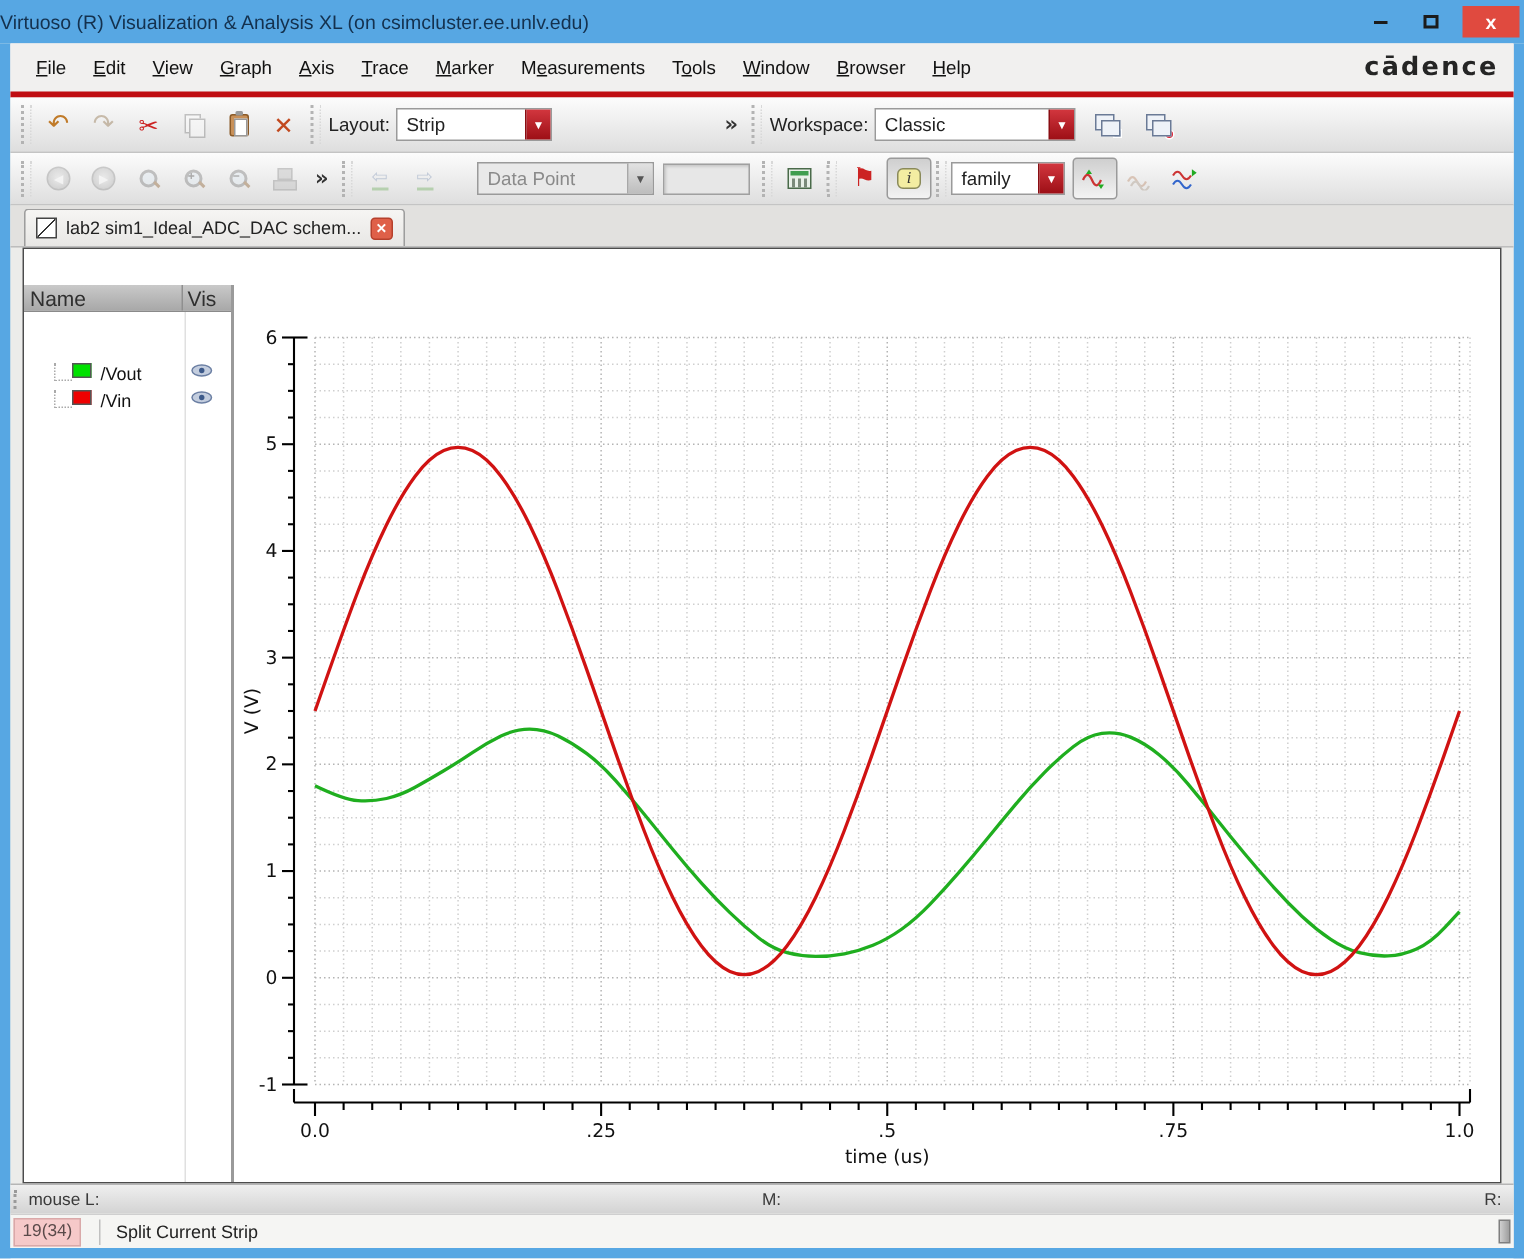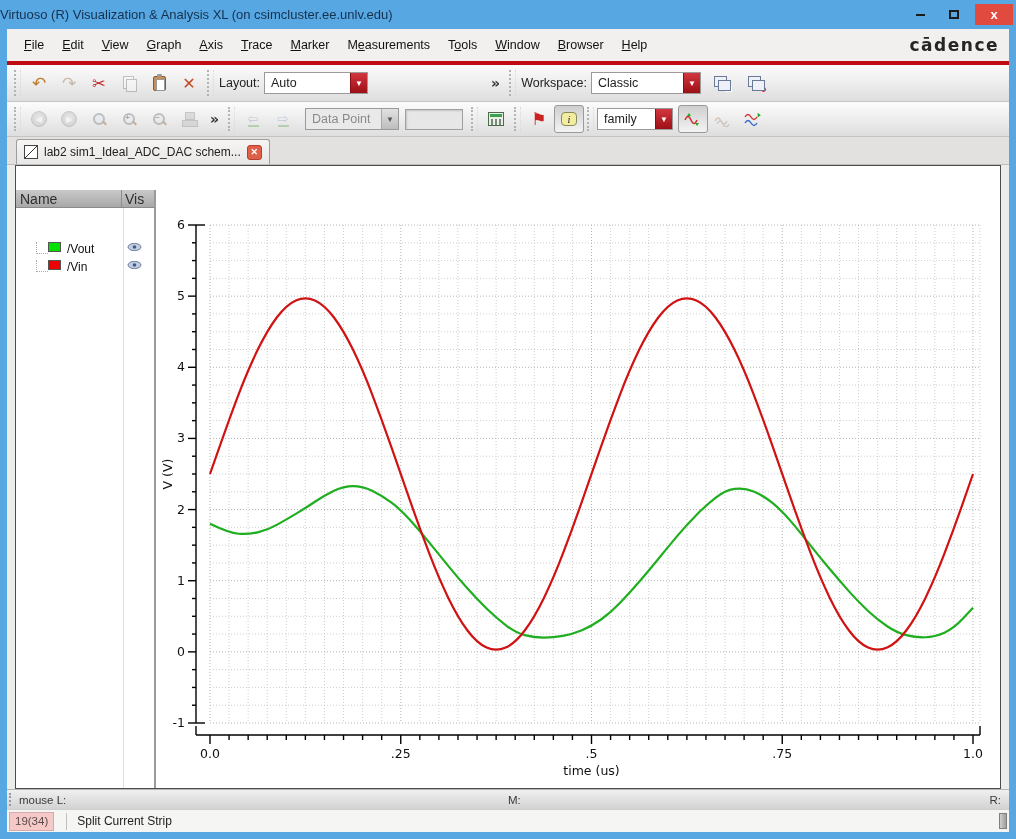--- a/index.html
+++ b/index.html
@@ -166,28 +166,28 @@
       </div>
     <div class="tbtn">
         <span class="i-paste"></span>
       </div>
     <div class="tbtn">
         <span class="glyph" style="font-size:16px;font-weight:bold;color:#c2491f;">✕</span>
       </div>
     <div class="grip"></div>
     <span class="tb-label">Layout:</span>
     <div class="select" style="width:104px;">
-      <span class="sel-text">Auto</span>
+      <span class="sel-text">Strip</span>
       <span class="sel-arrow">▼</span>
     </div>
     <div class="spacer"></div>
     <span class="overflow">»</span>
     <div class="grip"></div>
     <span class="tb-label">Workspace:</span>
-    <div class="select" style="width:110px;">
+    <div class="select" style="width:134px;">
       <span class="sel-text">Classic</span>
       <span class="sel-arrow">▼</span>
     </div>
     <div class="tbtn" style="margin-left:6px;">
         <span class="i-wins">
           <span class="badge-disk"></span>
         </span>
       </div>
     <div class="tbtn" style="margin-left:4px;">
         <span class="i-wins">
@@ -222,21 +222,21 @@
         <span class="i-stamp"></span>
       </div>
     <span class="overflow">»</span>
     <div class="grip"></div>
     <div class="tbtn disabled">
         <span class="i-step">⇦</span>
       </div>
     <div class="tbtn disabled">
         <span class="i-step">⇨</span>
       </div>
-    <div class="select gray" style="width:94px;margin-left:7px;">
+    <div class="select gray" style="width:118px;margin-left:20px;">
       <span class="sel-text">Data Point</span>
       <span class="sel-arrow">▼</span>
     </div>
     <input class="txtfield" style="margin-left: 6px;" value="">
     <div class="grip" style="margin-left:8px;"></div>
     <div class="tbtn">
         <span class="i-calc"></span>
       </div>
     <div class="grip"></div>
     <div class="tbtn">

